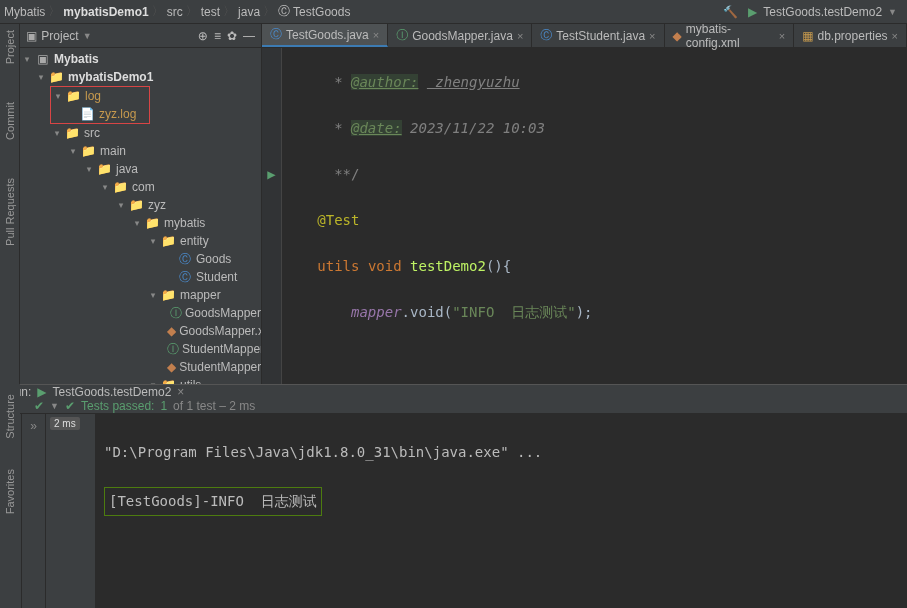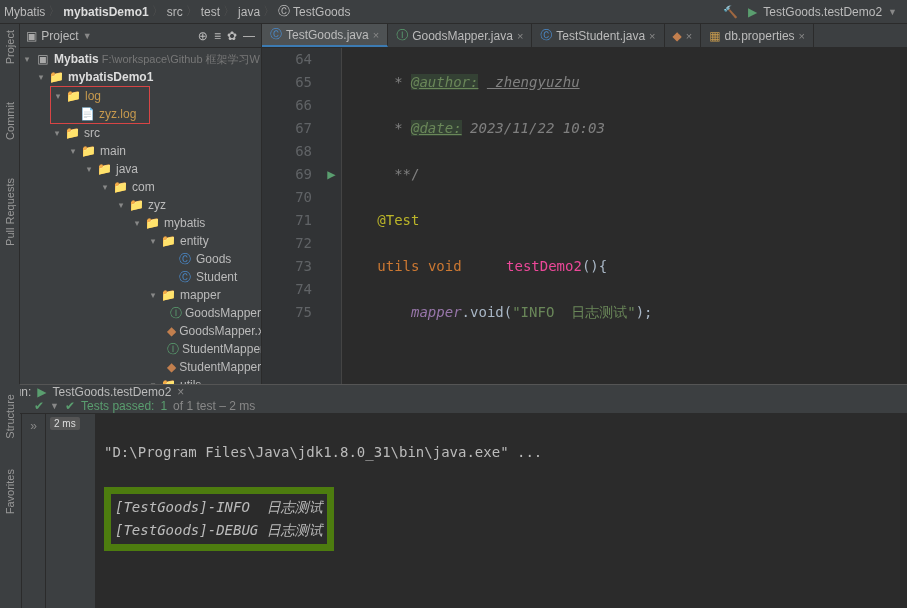--- a/index.html
+++ b/index.html
@@ -138,21 +138,21 @@
     padding-left: 10px;
     color: #a9b7c6;
     white-space: pre;
   }
   .code .comment-star { color: #808080; }
   .code .doc-tag { color: #6a8759; font-style: italic; background: #344134; text-decoration: underline;}
   .code .doc-text { color: #808080; font-style: italic;}
   .code .doc-link { color: #808080; font-style: italic; text-decoration: underline;}
   .code .anno { color: #bbb529; }
   .code .kw { color: #cc7832; }
-  .code .method { color: #ec4899; margin-left: 36px; }
+  .code .method { color: #bef264; }
   .code .field-italic { color: #9876aa; font-style: italic; }
   .code .str { color: #6a8759; }
   .code .brace { color: #a9b7c6; }
   
   .run-panel {
     height: 224px;
     display: flex; flex-direction: column;
     background: #2b2b2b;
     border-top: 1px solid #555;
   }
@@ -188,21 +188,21 @@
   .test-tree-col { width: 50px; background:#3c3f41; border-right:1px solid #2b2b2b;}
   .console {
     flex: 1;
     font-family: Consolas, monospace;
     font-size: 14px;
     line-height: 23px;
     padding: 4px 8px;
     color: #bbbbbb;
     white-space: pre;
   }
-  .console .red-box { border: 7px solid #4d7c0f; display: inline-block; padding: 2px 4px; font-style: italic; }
+  .console .red-box { border: 1px solid #4d7c0f; display: inline-block; padding: 2px 4px; }
   .ms-badge { background:#555; color:#ddd; font-size:10px; padding:1px 4px; border-radius:2px;}
   
   .check-green { color:#5a9e6f; }
   .play-green { color:#5a9e6f; }
   .hammer { color:#5a9e6f; }
 </style>
 </head>
 <body>
 
 <div class="top-bar">
@@ -248,21 +248,20 @@
         <span class="icon">≡</span>
         <span class="icon">✿</span>
         <span class="icon">—</span>
       </div>
     </div>
     <div class="project-tree">
       <div class="tree-row" style="padding-left:2px">
           <span class="tree-arrow">▾</span>
           <span class="tree-icon folder-icon">▣</span>
           <b style="color:#ddd">Mybatis</b> 
-          <span style="color:#777;font-size:11px">F:\workspace\Github 框架学习W</span>
         </div>
       <div class="tree-row" style="padding-left:16px">
           <span class="tree-arrow">▾</span>
           <span class="tree-icon folder-icon">📁</span>
           <b style="color:#ddd">mybatisDemo1</b>
         </div>
       <div class="highlight-box" style="margin-left:30px;width:100px">
         <div class="tree-row" style="padding-left:2px">
             <span class="tree-arrow">▾</span>
             <span class="tree-icon" style="color:#c79a4e">📁</span>
@@ -365,43 +364,30 @@
           <span>GoodsMapper.java</span>
           <span class="close">×</span>
         </div>
       <div class="editor-tab">
           <span class="icon file-blue">Ⓒ</span>
           <span>TestStudent.java</span>
           <span class="close">×</span>
         </div>
       <div class="editor-tab">
           <span class="icon file-xml">◆</span>
+          <span>mybatis-config.xml</span>
           <span class="close">×</span>
         </div>
       <div class="editor-tab">
           <span class="icon" style="color:#c79a4e">▦</span>
           <span>db.properties</span>
           <span class="close">×</span>
         </div>
     </div>
     <div class="code-area">
-      <div class="gutter">
-        <div>64</div>
-          <div>65</div>
-          <div>66</div>
-          <div>67</div>
-          <div>68</div>
-          <div>69</div>
-          <div>70</div>
-          <div>71</div>
-          <div>72</div>
-          <div>73</div>
-          <div>74</div>
-          <div>75</div>
-      </div>
       <div class="gutter-marks">
         <div class="mark"></div>
           <div class="mark"></div>
           <div class="mark"></div>
           <div class="mark"></div>
           <div class="mark"></div>
         <div class="mark">
             <span class="play-green">▶</span>
           </div>
         <div class="mark"></div>
@@ -453,21 +439,21 @@
       <span class="run-tool-btn">☰</span>
     </div>
     <div class="run-tool-col second">
       <span class="run-tool-btn" style="color:#888">»</span>
     </div>
     <div class="test-tree-col">
       <div style="padding:2px 4px"><span class="ms-badge">2 ms</span></div>
     </div>
     <div class="console">
 <div>"D:\Program Files\Java\jdk1.8.0_31\bin\java.exe" ...</div>
-<div class="red-box"><div>[TestGoods]-INFO  日志测试</div><div>[TestGoods]-DEBUG 日志测试</div></div>
+<div class="red-box"><div>[TestGoods]-INFO  日志测试</div></div>
 <div> </div>
 
     </div>
   </div>
 </div>
 
 <div style="position:absolute;left:0;bottom:0;width:20px;height:224px;background:#3c3f41;display:flex;flex-direction:column;align-items:center;gap:30px;padding-top:10px">
   <div class="vlabel" style="writing-mode:vertical-rl;transform:rotate(180deg);font-size:11px;color:#999">Structure</div>
   <div class="vlabel" style="writing-mode:vertical-rl;transform:rotate(180deg);font-size:11px;color:#999">Favorites</div>
 </div>

